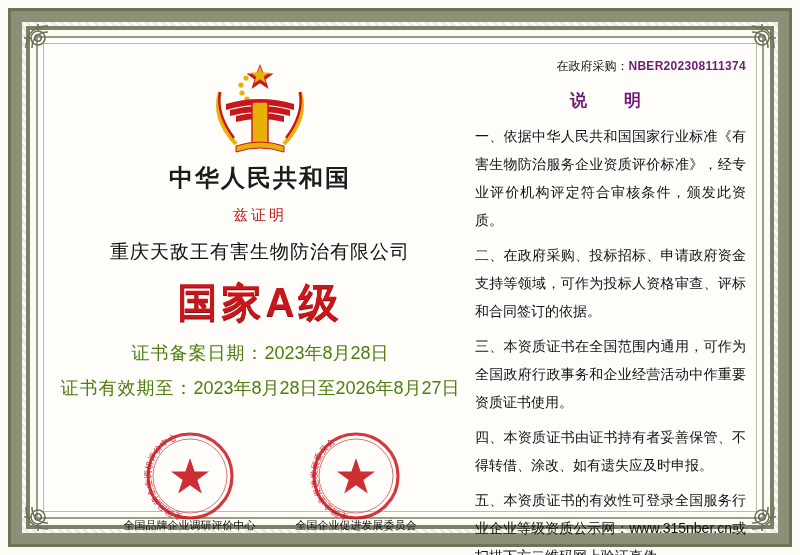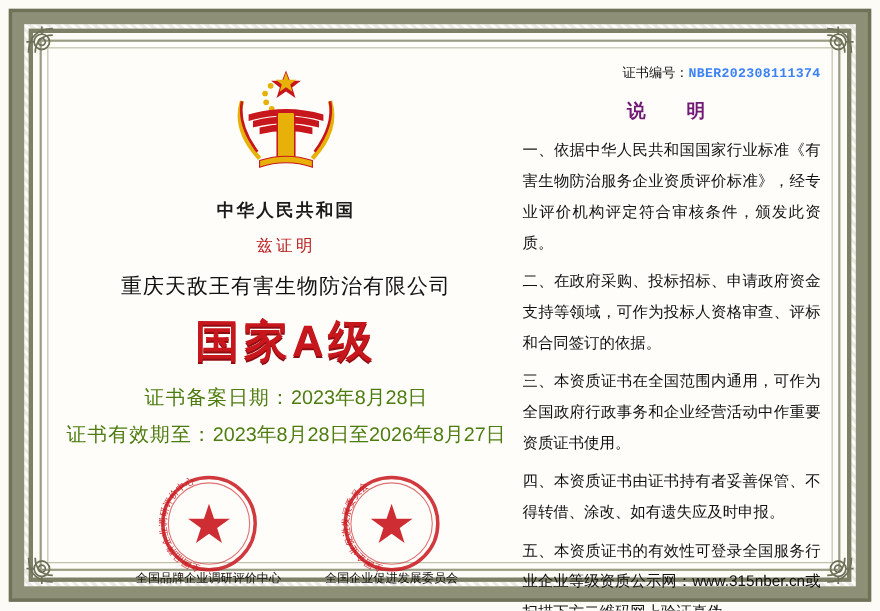--- a/index.html
+++ b/index.html
@@ -52,23 +52,23 @@
   .content{
     position:absolute;left:50px;top:50px;right:50px;bottom:50px;
   }
   .left-col{
     position:absolute;left:10px;top:8px;width:400px;text-align:center;
   }
   .emblem{
     margin:0 auto;width:108px;height:104px;position:relative;
   }
   .title-cn{
-    margin-top:18px;
+    margin-top:0;
     font-family:"DejaVu Sans","Liberation Sans",sans-serif;
-    font-size:16px;font-weight:bold;color:#1b1b1b;letter-spacing:2px;
+    font-size:24px;font-weight:bold;color:#1b1b1b;letter-spacing:2px;
     line-height:1.35;
   }
   .subtitle-zheng{
     margin-top:12px;font-size:15px;color:#b91c1c;letter-spacing:3px;
   }
   .company{
     margin-top:14px;font-size:19px;font-weight:normal;color:#111;letter-spacing:1px;
   }
   .grade{
     margin-top:10px;
@@ -93,21 +93,21 @@
     font-size:11px;color:#111;margin-top:-4px;white-space:nowrap;
   }
 
   
   .right-col{
     position:absolute;left:425px;top:8px;right:4px;
   }
   .cert-no{
     text-align:right;font-size:12px;color:#111;margin-bottom:14px;
   }
-  .cert-no .num{color:#3b82f6;font-weight:bold;letter-spacing:.3px;font-family:Liberation Mono, monospace;}
+  .cert-no .num{color:#701a75;font-weight:bold;letter-spacing:.3px;}
   .shuoming{
     text-align:center;font-size:17px;font-weight:bold;letter-spacing:10px;
     color:#701a75;margin-bottom:10px;
   }
   .para{
     font-size:14px;color:#111;line-height:2.0;text-align:justify;
     margin-bottom:7px;
   }
   .qr{
     position:absolute;right:4px;bottom:-118px;width:86px;height:86px;
@@ -244,21 +244,21 @@
               </text>
             </svg>
           </div>
           <div class="seal-name">全国企业促进发展委员会</div>
         </div>
       </div>
     </div>
 
     <div class="right-col">
       <div class="cert-no">
-        <span>证书编号：</span><span class="num">NBER202308111374</span>
+        <span>在政府采购：</span><span class="num">NBER202308111374</span>
       </div>
 
       <div class="shuoming">说　明</div>
 
       <div class="para">一、依据中华人民共和国国家行业标准《有害生物防治服务企业资质评价标准》，经专业评价机构评定符合审核条件，颁发此资质。</div>
       <div class="para">二、在政府采购、投标招标、申请政府资金支持等领域，可作为投标人资格审查、评标和合同签订的依据。</div>
       <div class="para">三、本资质证书在全国范围内通用，可作为全国政府行政事务和企业经营活动中作重要资质证书使用。</div>
       <div class="para">四、本资质证书由证书持有者妥善保管、不得转借、涂改、如有遗失应及时申报。</div>
       <div class="para">五、本资质证书的有效性可登录全国服务行业企业等级资质公示网：www.315nber.cn或扫描下方二维码网上验证真伪。</div>
 

